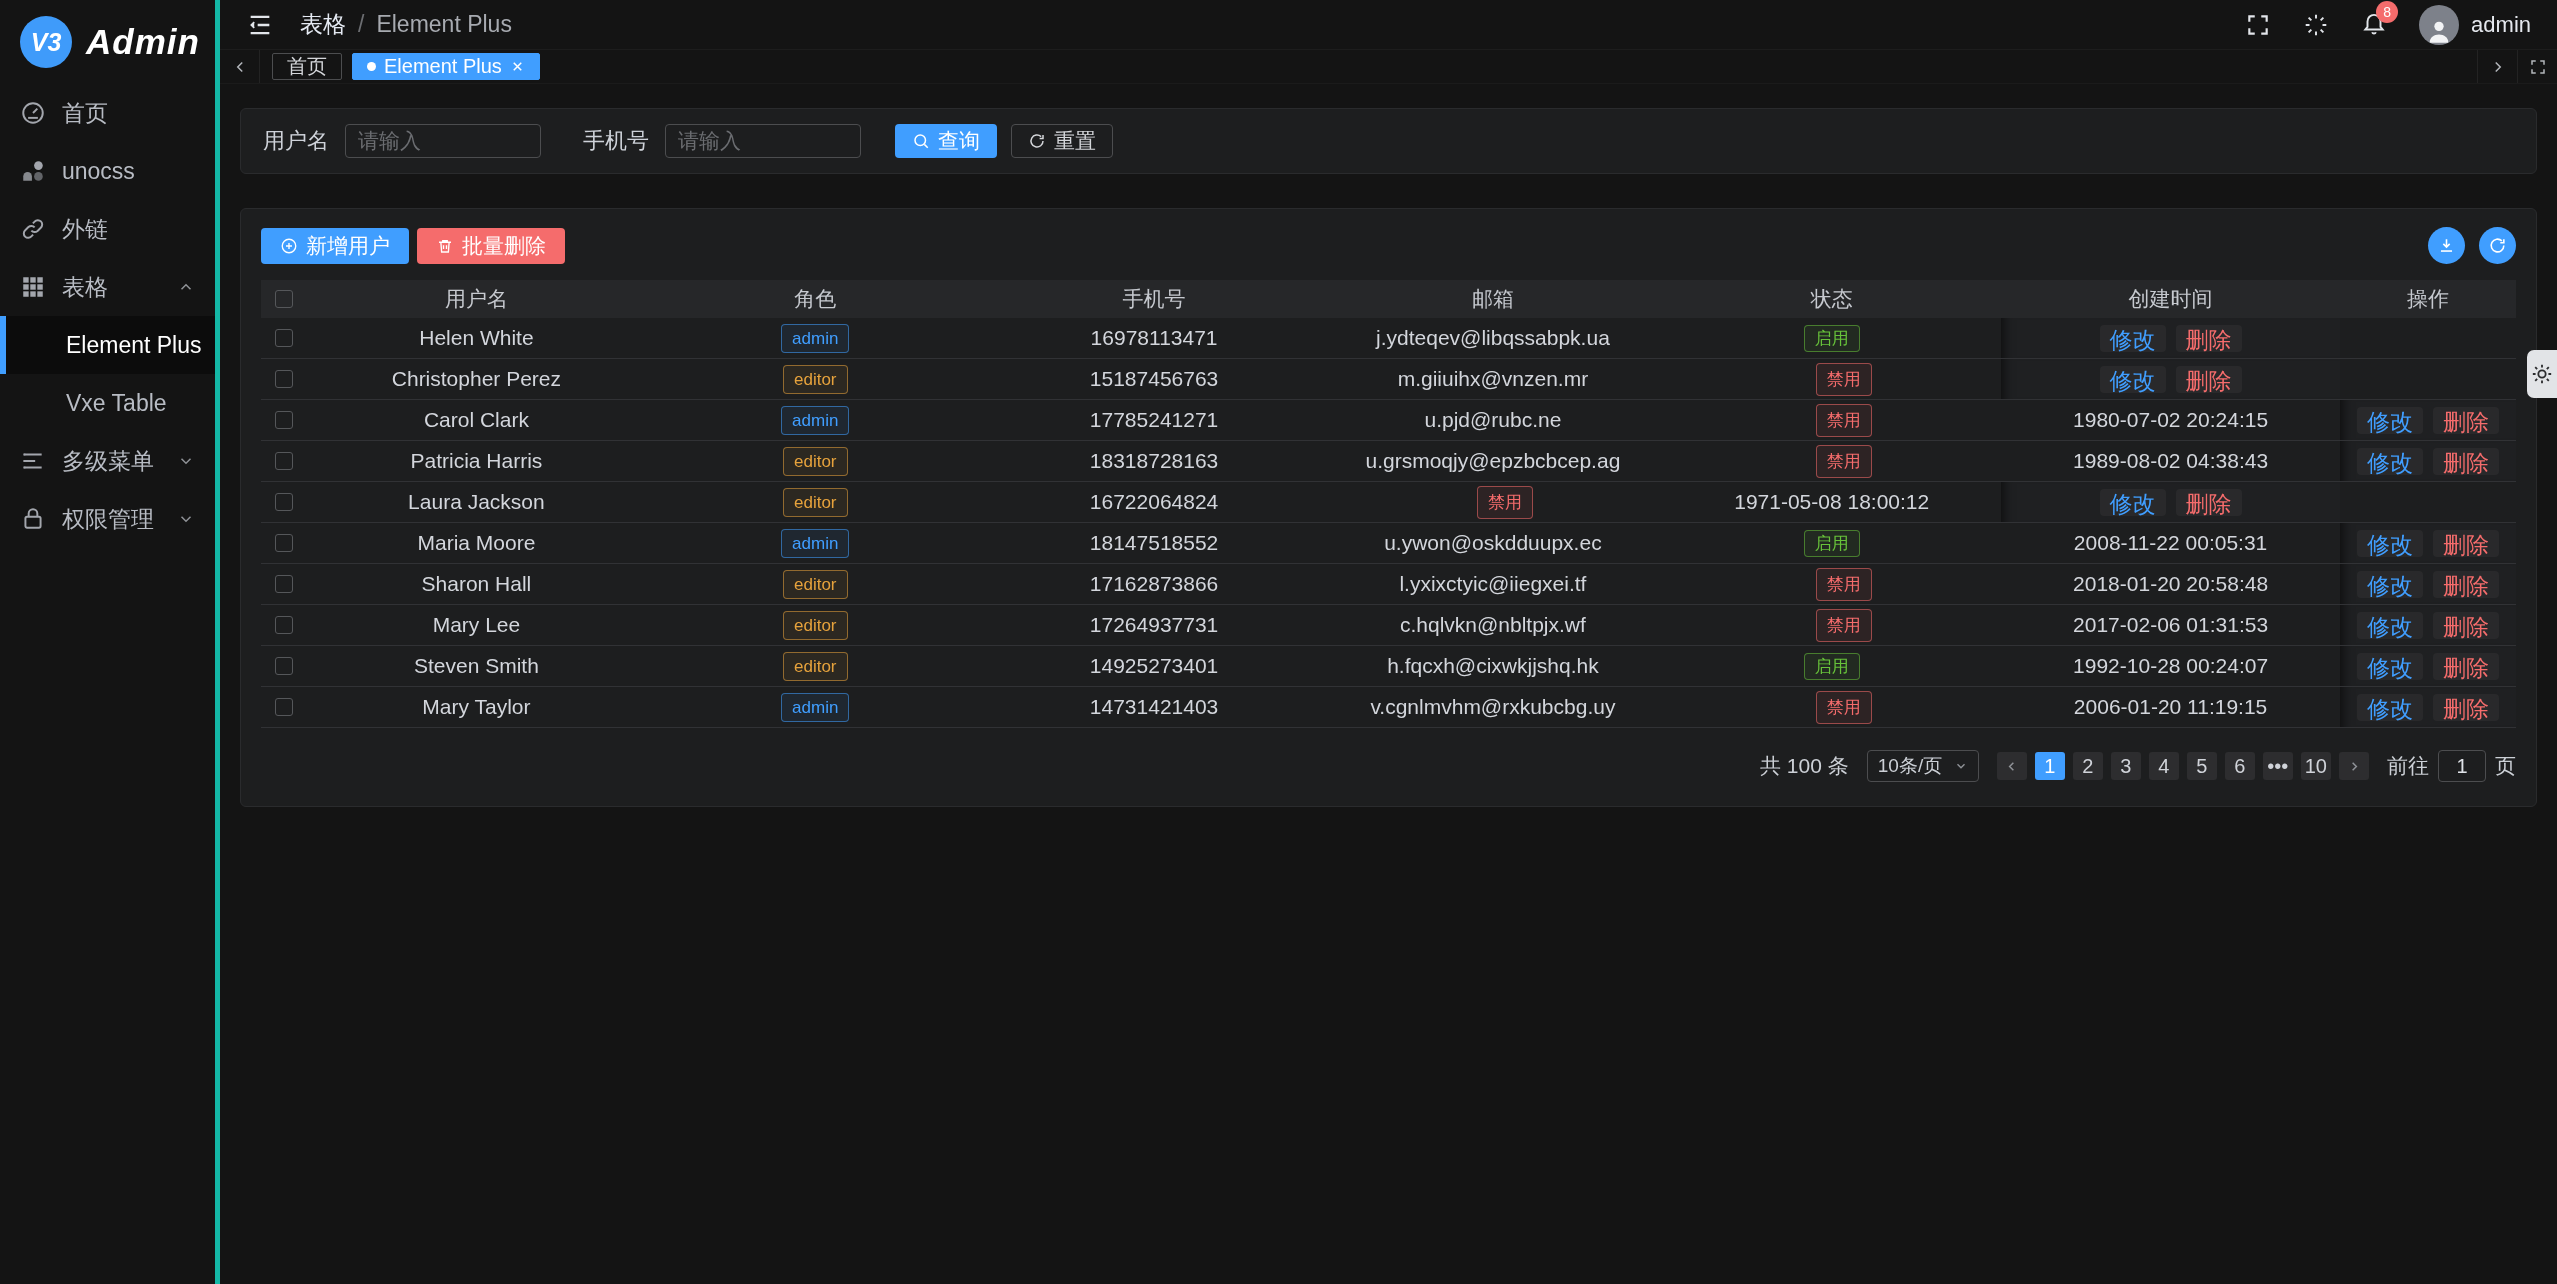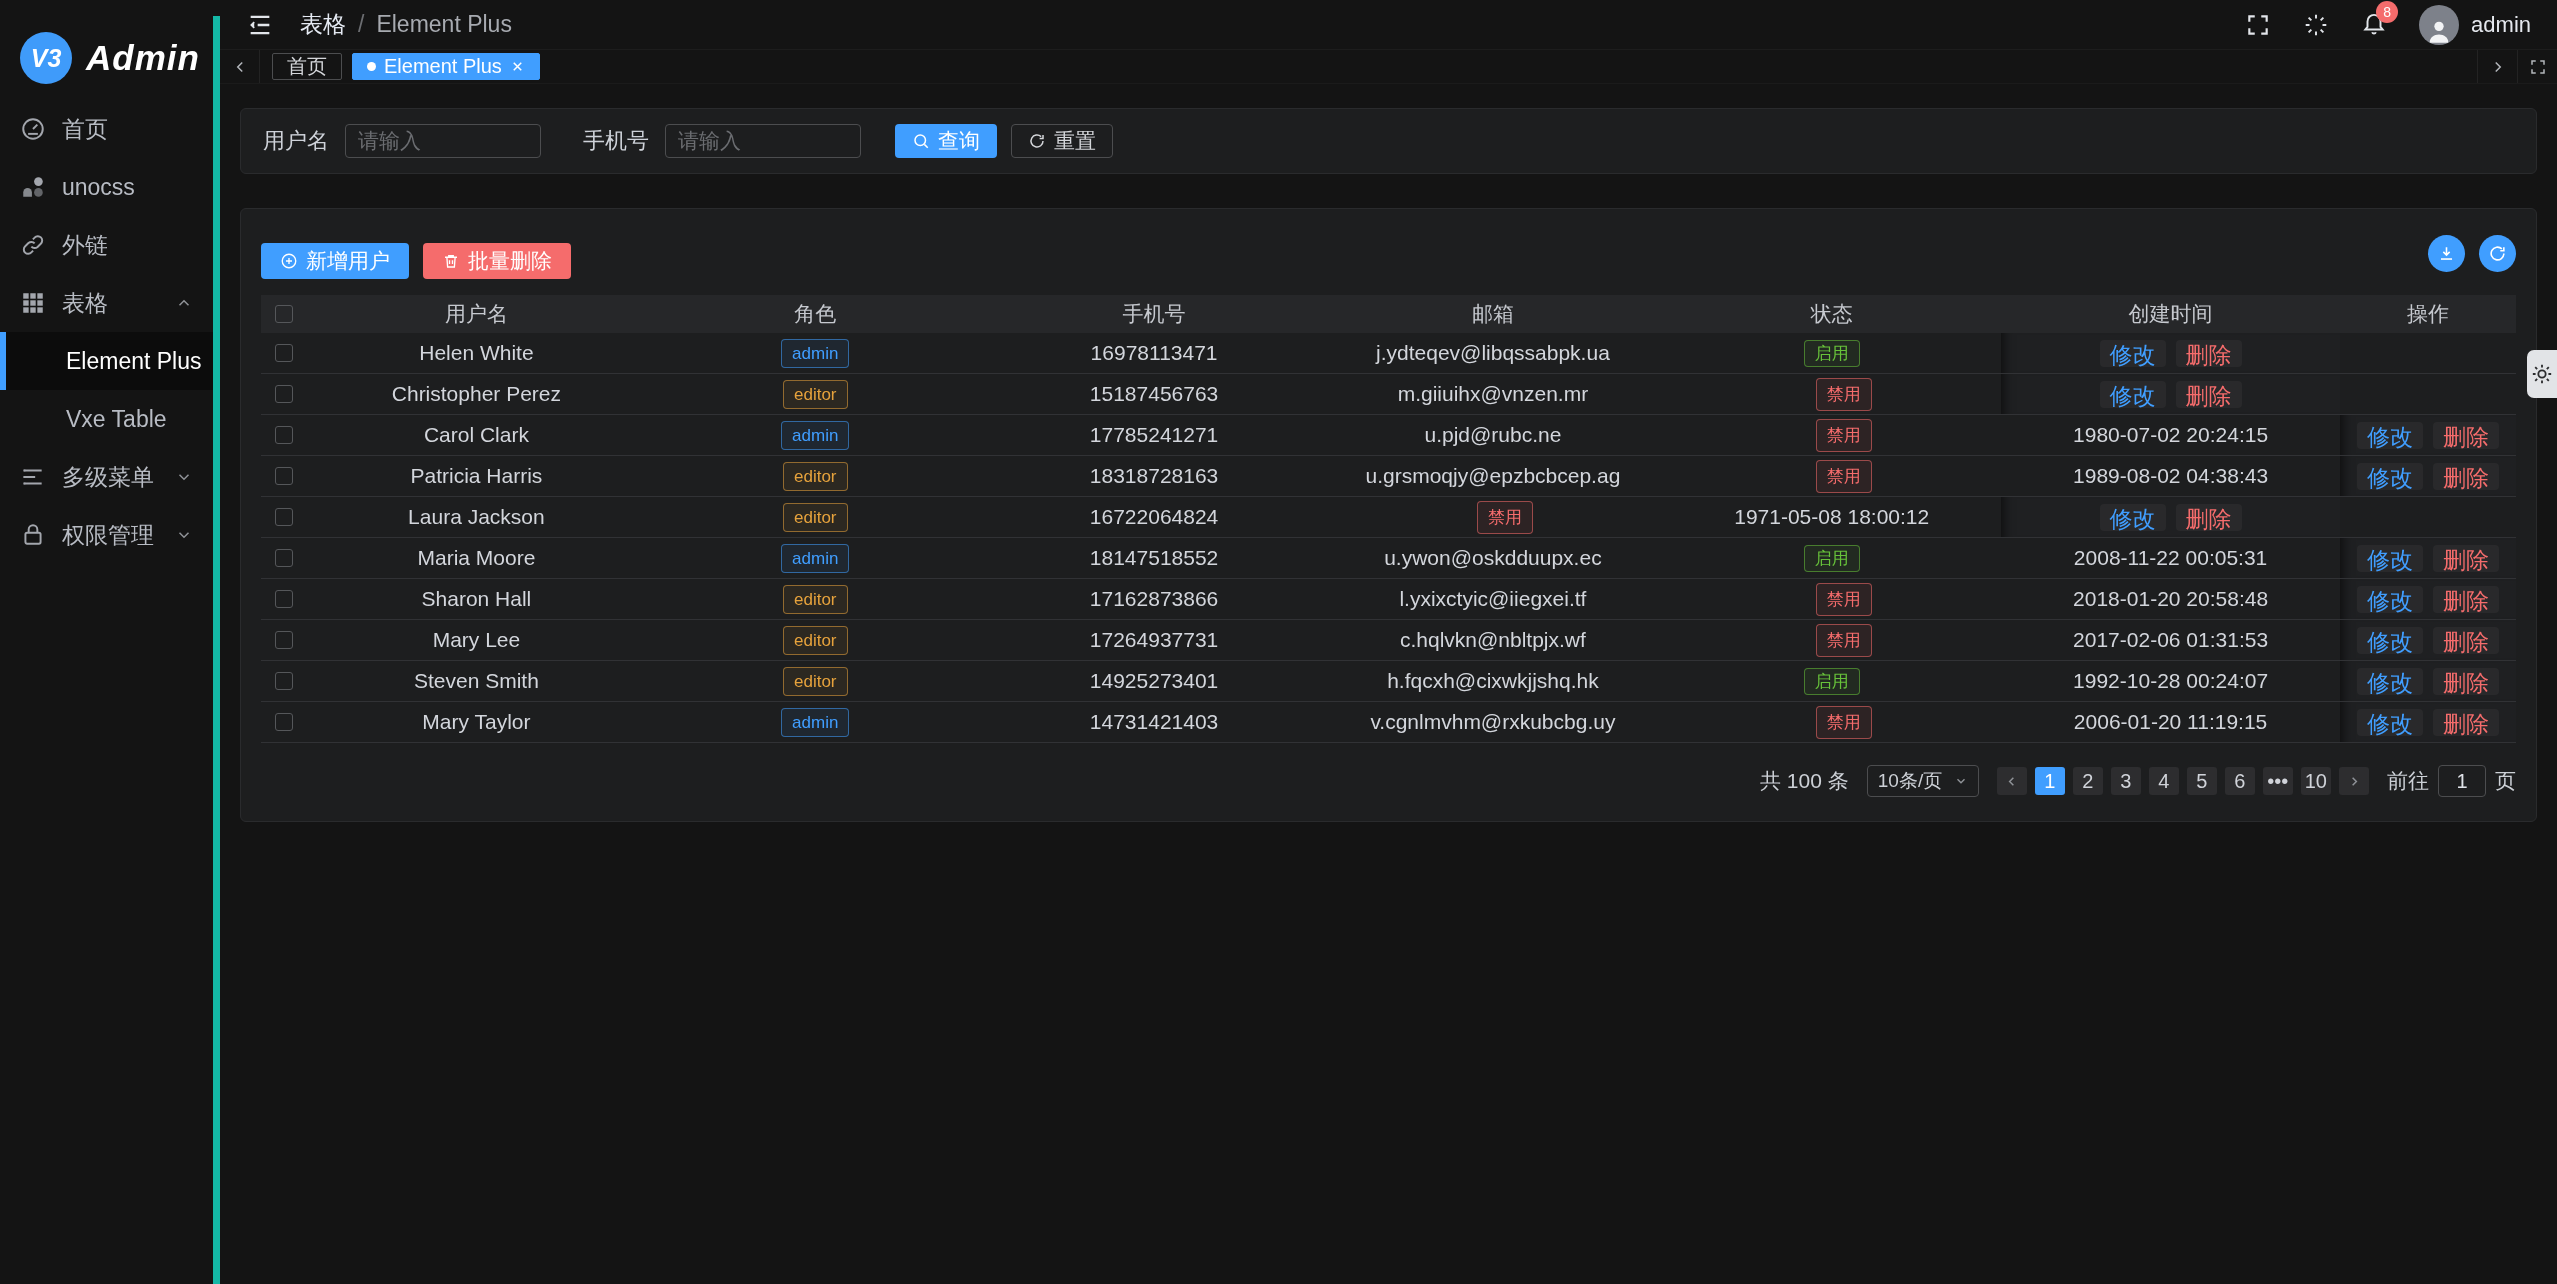--- a/index.html
+++ b/index.html
@@ -1,21 +1,21 @@
 <!DOCTYPE html>
 <html><head>
 <meta charset="utf-8">
 <style>
   * { margin:0; padding:0; box-sizing:border-box; }
   html,body { width:2557px; height:1284px; background:#141414; overflow:hidden;
     font-family:"Liberation Sans","DejaVu Sans",sans-serif; color:#cfd3dc; }
   .app { display:flex; width:100%; height:100%; }
 
   
-  .sidebar { width:220px; flex:0 0 220px; background:#141414; border-right:7px solid #14b8a6;margin-top:16px; }
+  .sidebar { width:220px; flex:0 0 220px; background:#141414; border-right:5px solid #14b8a6; }
   .logo { height:84px; display:flex; align-items:center; padding-left:20px; gap:14px; }
   .logo-circle { width:52px; height:52px; border-radius:50%; background:#3f9bfa; color:#fff;
     display:flex; align-items:center; justify-content:center; font-weight:bold; font-style:italic; font-size:25px; }
   .logo-text { color:#fff; font-size:35px; font-weight:bold; font-style:italic; letter-spacing:1px; }
   .menu-item { height:58px; display:flex; align-items:center; padding:0 20px; gap:16px;
     color:#b8bcc4; font-size:23px; cursor:pointer; }
   .menu-item .mi-icon { width:26px; height:26px; color:#a3a6ad; flex:0 0 26px; }
   .menu-item .chev { margin-left:auto; width:18px; height:18px; color:#8f9297; }
   .submenu-item { height:58px; display:flex; align-items:center; padding-left:66px;
     color:#b8bcc4; font-size:23px; cursor:pointer; position:relative; }
@@ -73,21 +73,21 @@
     border-radius:4px; font-size:21px; padding:0 16px; cursor:pointer; border:1px solid transparent;
     font-family:inherit; }
   .btn svg { width:18px; height:18px; }
   .btn-primary { background:#409eff; color:#fff; }
   .btn-plain { background:transparent; border-color:#4c4d4f; color:#d4d6da; }
   .btn-danger { background:#f56c6c; color:#fff; }
 
   .table-card { margin-top:34px; padding:18px 20px 24px 20px; }
   .toolbar { display:flex; align-items:center; }
   .toolbar .btn { height:36px; font-size:21px; padding:0 18px; }
-  .toolbar-left { display:flex; gap:14px;margin-top:16px; }
+  .toolbar-left { display:flex; gap:8px; }
   .toolbar-right { margin-left:auto; display:flex; gap:14px; }
   .circle-btn { width:37px; height:37px; border-radius:50%; background:#409eff; color:#fff;
     display:flex; align-items:center; justify-content:center; cursor:pointer; }
   .circle-btn svg { width:19px; height:19px; }
 
   .table { margin-top:16px; }
   .trow, .thead { display:grid; grid-template-columns:46px repeat(6,1fr) 176px; align-items:center; }
   .thead { background:#262729; height:38px; font-size:21px; color:#c6c9cf; }
   .trow { height:41px; border-bottom:1px solid #313235; font-size:21px; color:#d3d6dc; }
   .th, .td { text-align:center; display:flex; align-items:center; justify-content:center; height:100%; overflow:hidden; }

